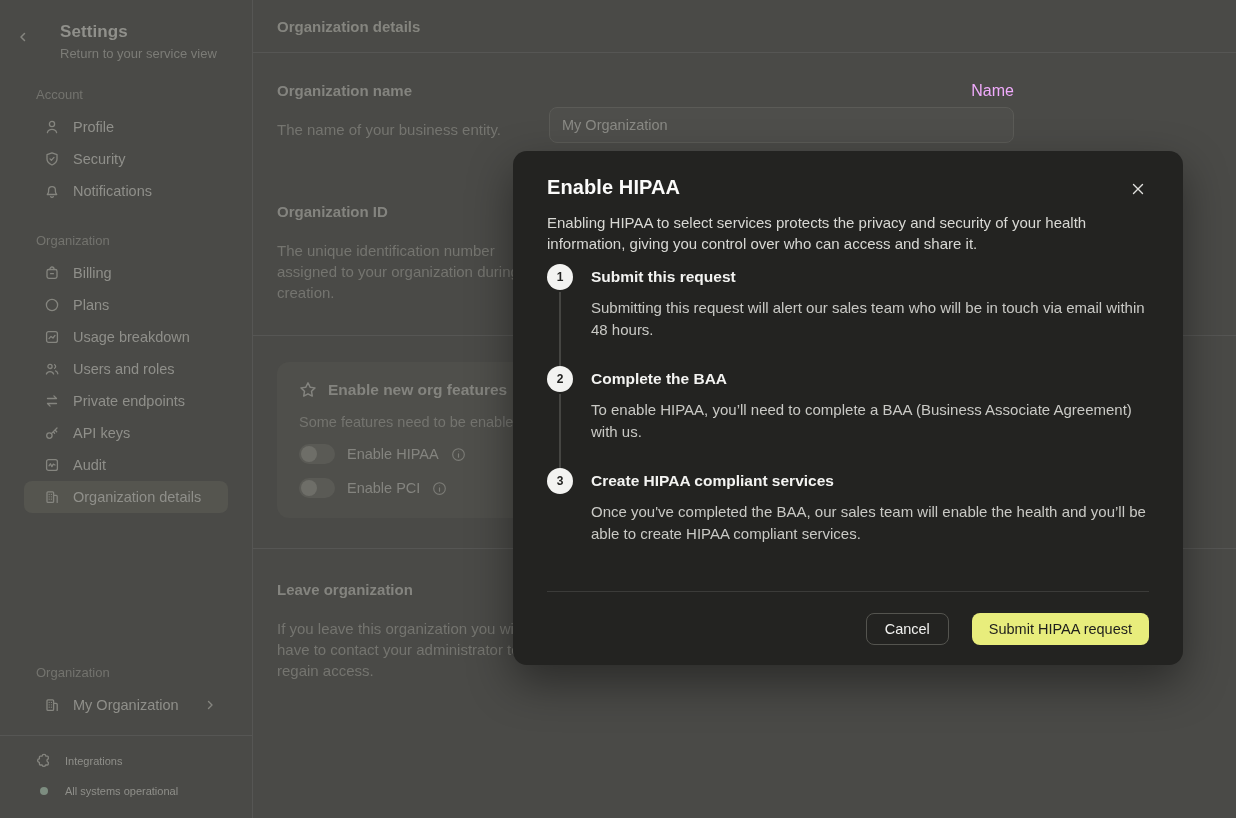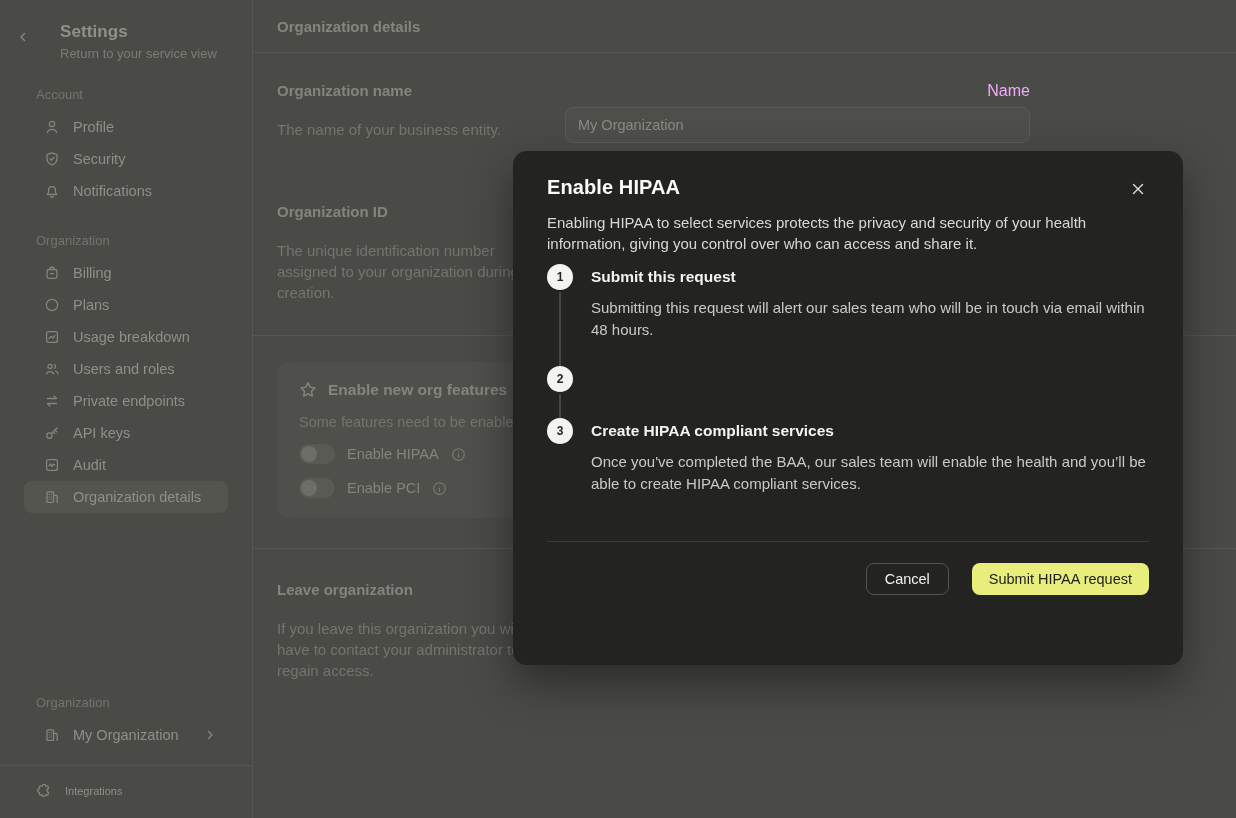--- a/index.html
+++ b/index.html
@@ -45,21 +45,21 @@
   .status-dot { width:8px; height:8px; border-radius:50%; background:#7d8d80; margin:0 4px; flex:0 0 8px; }
   .sb-footer-item .icn { display:flex; width:16px; height:16px; color:#85857f; flex:0 0 16px; }
 
   
   .main { flex:1; position:relative; }
   .page-header { height:53px; display:flex; align-items:center; padding:0 24px;
     border-bottom:1px solid rgba(255,255,255,0.07); }
   .page-title { font-size:15px; font-weight:700; color:#85857f; }
 
   .content { padding:0 24px; }
-  .row { display:grid; grid-template-columns:272px 465px; column-gap:16px; }
+  .row { display:grid; grid-template-columns:272px 465px; }
   .row-1 { margin-top:29px; }
   h3.sec-title { font-size:15px; font-weight:700; color:#84847f; }
   p.sec-desc { font-size:15px; color:#74746f; line-height:21px; margin-top:20px; max-width:272px; }
 
   .field-label { font-size:16px; color:#f0abfc;text-align:right; }
   .text-input {
     margin-top:7px; width:465px; height:36px;
     background:#4e4e4b; border:1px solid #5b5b57; border-radius:8px;
     padding:0 12px; font-size:14.5px; color:#8a8a85; font-family:inherit;
   }
@@ -267,20 +267,24 @@
         </li>
       </ul>
       <hr class="sb-divider">
       <div class="sb-footer-item">
         <span class="icn">
           <svg width="16" height="16" viewBox="0 0 16 16" fill="none" stroke="currentColor" stroke-width="1.3" stroke-linejoin="round">
               <path d="M6.2 3.1a1.8 1.8 0 0 1 3.6 0h1.6a.9.9 0 0 1 .9.9v1.8a1.8 1.8 0 0 0 0 3.5v1.8a.9.9 0 0 1-.9.9H9.6a1.8 1.8 0 0 1-3.5 0H4.3a.9.9 0 0 1-.9-.9V9.4a1.8 1.8 0 0 1 0-3.6V4a.9.9 0 0 1 .9-.9Z"></path>
             </svg>
         </span>
         <span>Integrations</span>
+      </div>
+      <div class="sb-footer-item">
+        <span class="status-dot"></span>
+        <span>All systems operational</span>
       </div>
     </div>
   </aside>
 
   <main class="main">
     <div class="page-header">
       <span class="page-title">Organization details</span>
     </div>
 
     <div class="content">
@@ -367,20 +371,24 @@
   <ol class="steps">
     <li class="step">
       <span class="step-num">1</span>
       <div class="step-body">
         <div class="step-title">Submit this request</div>
         <div class="step-desc">Submitting this request will alert our sales team who will be in touch via email within 48 hours.</div>
       </div>
     </li>
     <li class="step">
       <span class="step-num">2</span>
+      <div class="step-body">
+        <div class="step-title">Complete the BAA</div>
+        <div class="step-desc">To enable HIPAA, you’ll need to complete a BAA (Business Associate Agreement) with us.</div>
+      </div>
     </li>
     <li class="step">
       <span class="step-num">3</span>
       <div class="step-body">
         <div class="step-title">Create HIPAA compliant services</div>
         <div class="step-desc">Once you've completed the BAA, our sales team will enable the health and you’ll be able to create HIPAA compliant services.</div>
       </div>
     </li>
   </ol>
 

